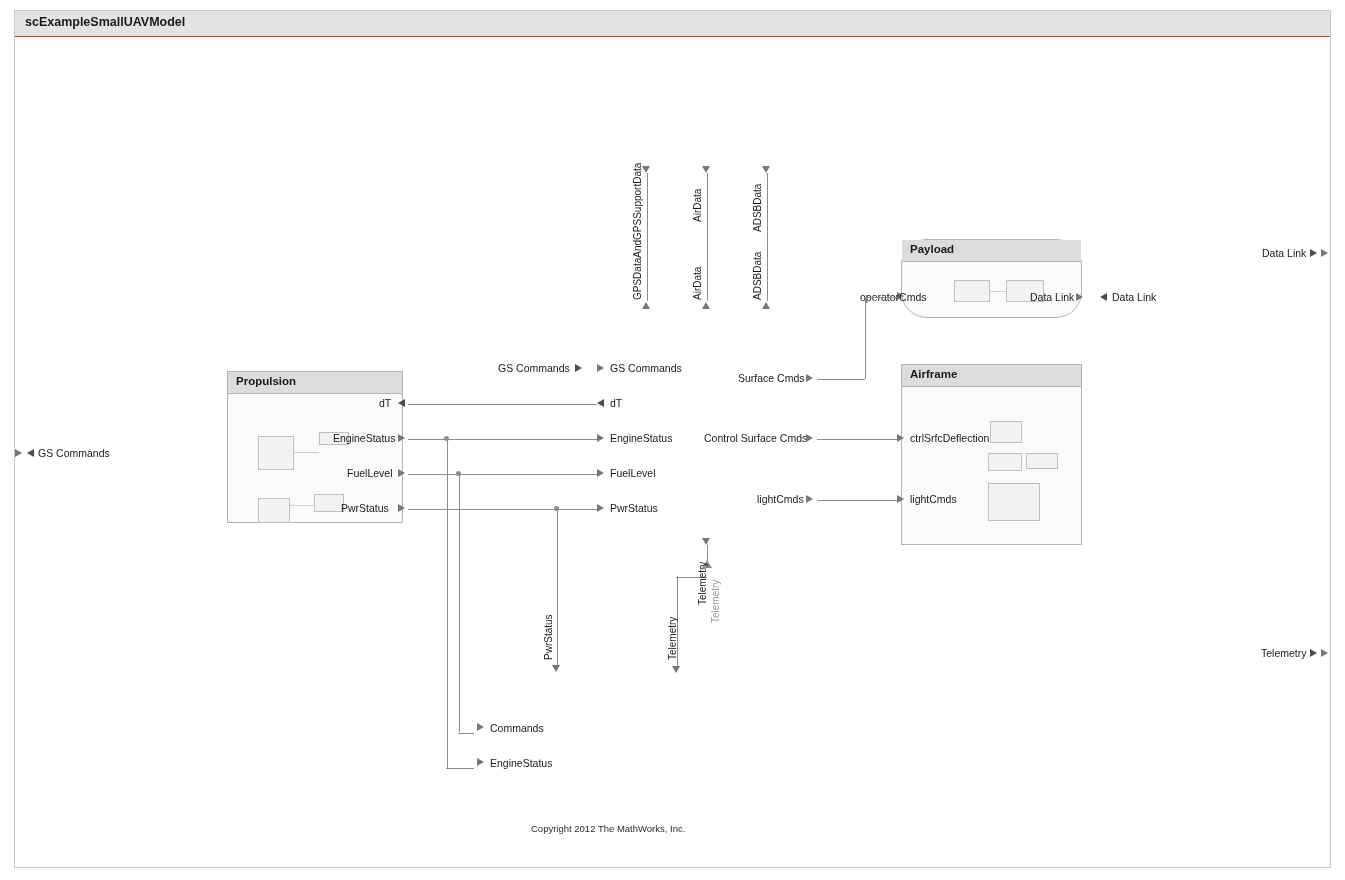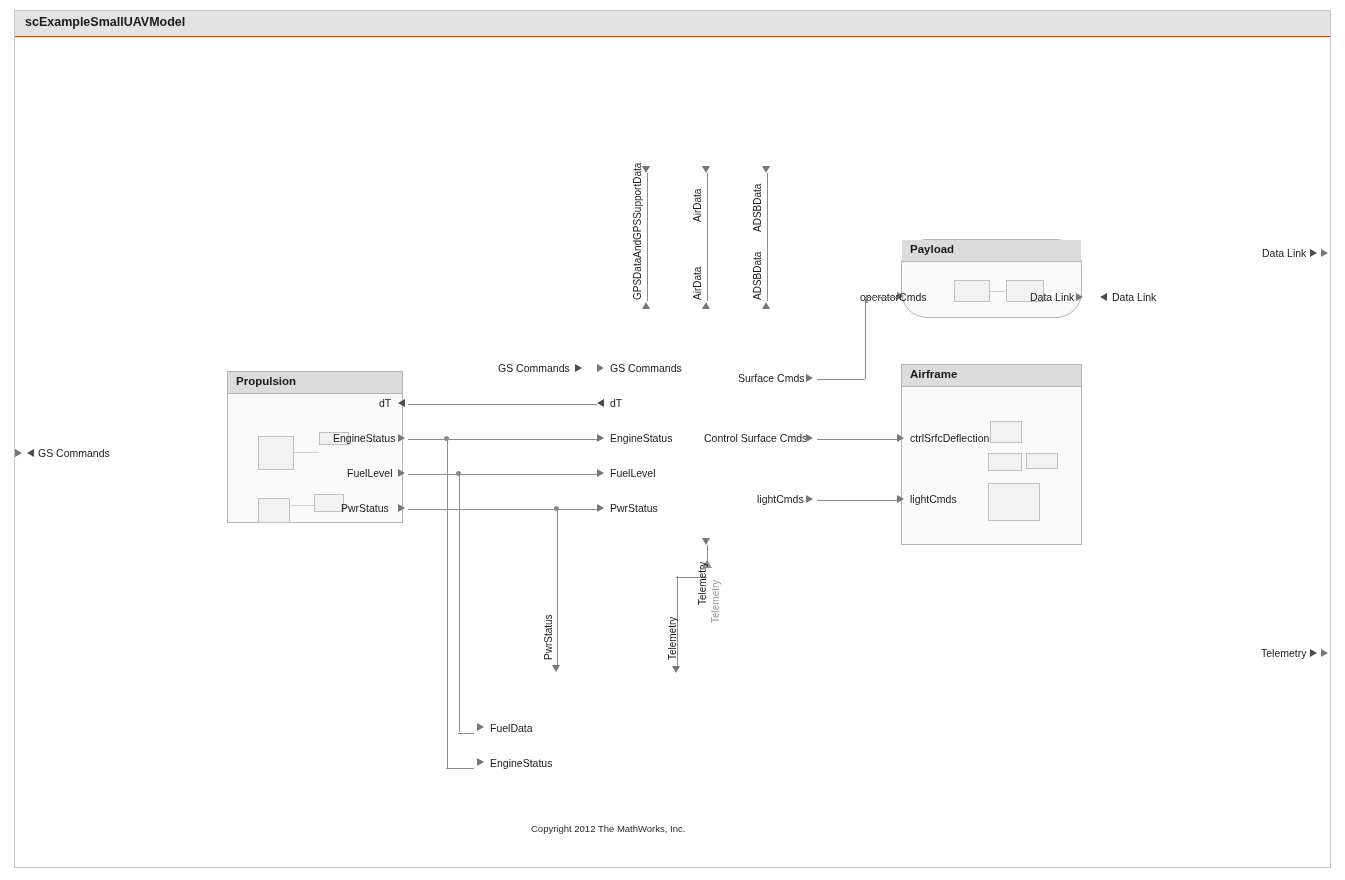--- a/index.html
+++ b/index.html
@@ -350,19 +350,19 @@
   </div>
   <div class="tri-right-hollow" style="left:897px; top:434px;"></div>
   <span class="port-label" style="left:910px; top:432px;">ctrlSrfcDeflection</span>
   <div class="tri-right-hollow" style="left:897px; top:495px;"></div>
   <span class="port-label" style="left:910px; top:493px;">lightCmds</span>
 
   <div class="wire-h" style="left:817px; top:438.5px; width:80px;"></div>
   <div class="wire-h" style="left:817px; top:499.5px; width:80px;"></div>
 
   <div class="tri-right-hollow" style="left:477px; top:723px;"></div>
-  <span class="port-label" style="left:490px; top:722px;">FuelData</span>
+  <span class="port-label" style="left:490px; top:722px;">Commands</span>
   <div class="tri-right-hollow" style="left:477px; top:758px;"></div>
   <span class="port-label" style="left:490px; top:757px;">EngineStatus</span>
 
   <span class="copyright" style="left:531px; top:823px;">Copyright 2012 The MathWorks, Inc.</span>
 
 </div>
 
 </body></html>

